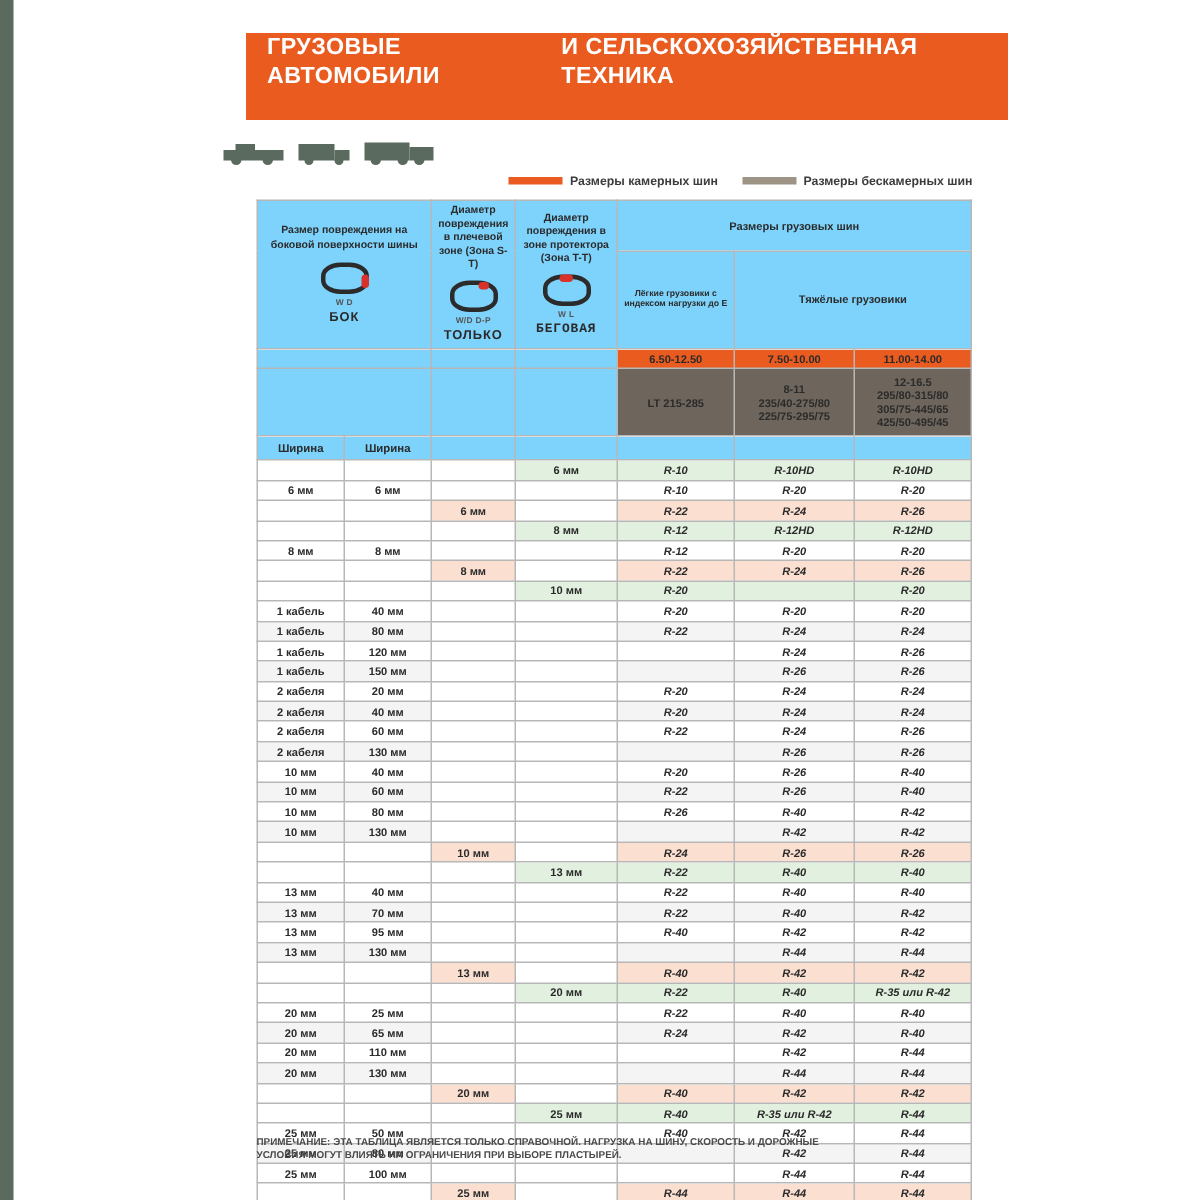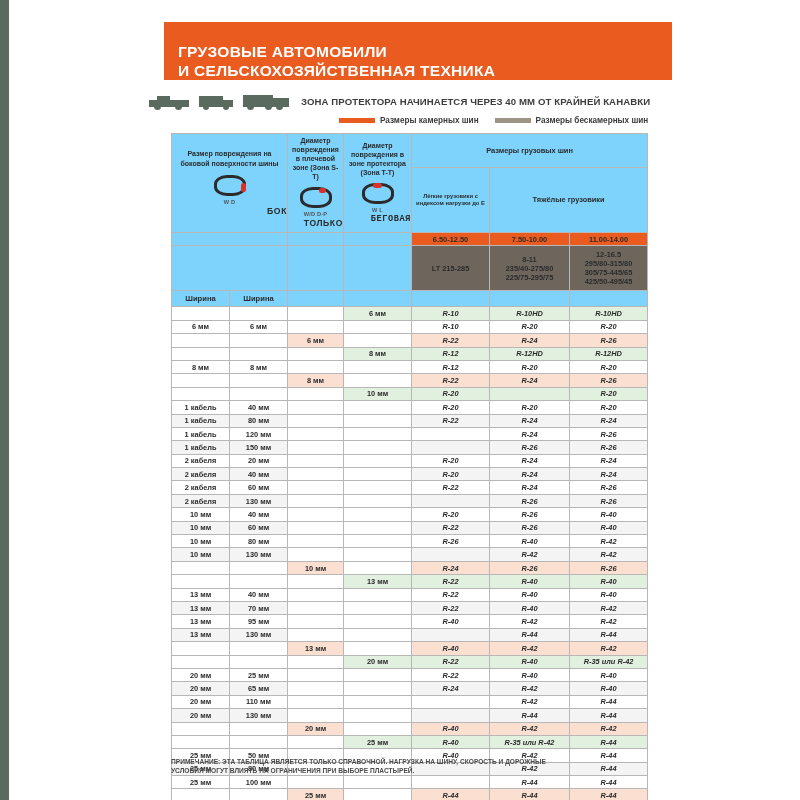--- a/index.html
+++ b/index.html
@@ -12,21 +12,21 @@
     overflow:hidden;
   }
   .page{
     position:absolute;left:0;top:0;width:800px;height:800px;
     border-left:9px solid #5a6a5e;
   }
   
   .header{
     position:absolute;left:155px;top:22px;width:508px;height:58px;
     background:#ea5b20;
-    display:flex;flex-direction:column;justify-content:flex-end;
+    display:flex;flex-direction:row;justify-content:flex-end;
     padding-left:14px;box-sizing:border-box;
   }
   .header .line{
     color:#ffffff;font-weight:bold;font-size:15.5px;letter-spacing:.3px;line-height:19px;
   }
   
   .vehicles{
     position:absolute;left:140px;top:88px;width:520px;height:26px;
     display:flex;align-items:center;
   }
@@ -87,21 +87,21 @@
   
   .diag{display:flex;flex-direction:column;align-items:center;justify-content:center;gap:2px;padding-top:4px;}
   .ring{
     width:26px;height:15px;border:3px solid #2b2b2b;border-radius:13px 13px 13px 13px/9px 9px 9px 9px;
     position:relative;
   }
   .ring .red{position:absolute;width:9px;height:5px;background:#d8322a;border-radius:4px;}
   .ring .red.top{left:8px;top:-3px;}
   .ring .red.right{right:-3px;top:5px;width:5px;height:9px;}
   .dimrow{font-size:5.6px;color:#555;letter-spacing:.2px;}
-  .zone-name{font-size:8.6px;font-weight:bold;letter-spacing:.6px;text-align:right;}
+  .zone-name{font-size:8.6px;font-weight:bold;letter-spacing:.6px;}
   
   .notes{
     position:absolute;left:162px;top:757px;width:476px;
     font-size:6.6px;font-weight:bold;color:#4a4a4a;line-height:9px;text-align:left;
   }
 </style>
 </head>
 <body>
 
 <div class="page">
@@ -126,21 +126,20 @@
           <div class="w2"></div>
       </div>
       <div class="truck2">
         <div class="box"></div>
           <div class="cabn"></div>
           <div class="w1"></div>
           <div class="w2"></div>
           <div class="w3"></div>
       </div>
     </div>
-    <div class="veh-note">ЗОНА ПРОТЕКТОРА НАЧИНАЕТСЯ ЧЕРЕЗ 40 ММ ОТ КРАЙНЕЙ КАНАВКИ</div>
   </div>
 
   <div class="legend">
     <div>
       <span class="sw sw-orange"></span><span class="lbl">Размеры камерных шин</span>
     </div>
     <div>
       <span class="sw sw-gray"></span><span class="lbl">Размеры бескамерных шин</span>
     </div>
   </div>

